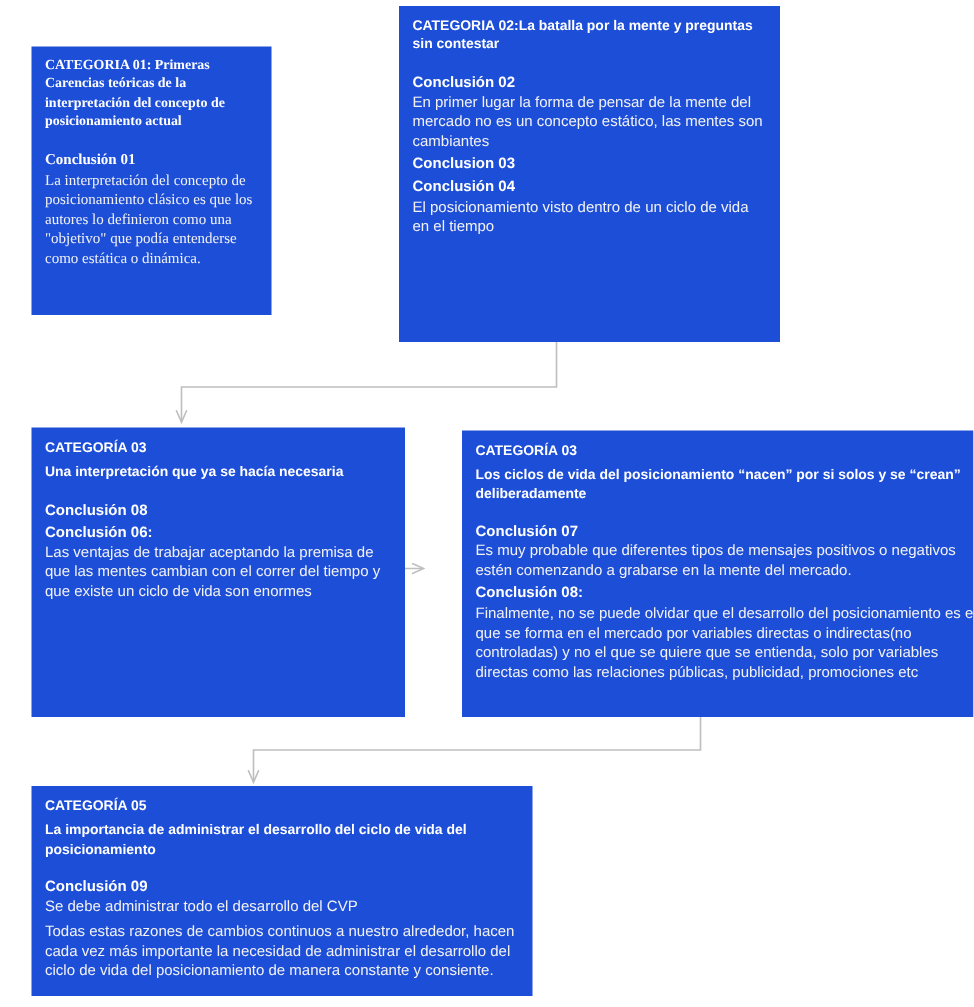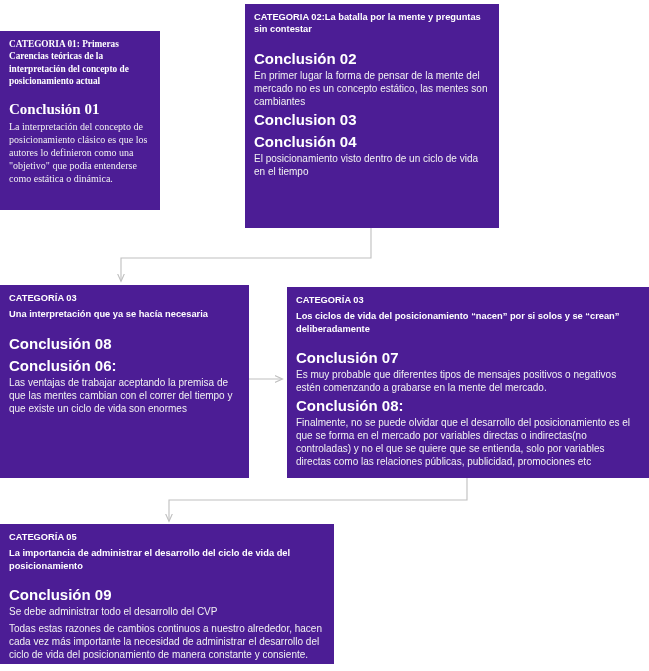--- a/index.html
+++ b/index.html
@@ -12,43 +12,44 @@
   }
   #canvas {
     position: relative;
     width: 649px;
     height: 671px;
     background: #ffffff;
     overflow: hidden;
   }
   .node {
     position: absolute;
-    background: #4c1d95;
+    background: #1d4ed8;
     box-sizing: border-box;
     padding: 7px 9px 7px 9px;
     color: #ffffff;
     overflow: hidden;
+    margin-left: 21px;
   }
   .cat-title {
     font-weight: bold;
     font-size: 9.3px;
     line-height: 1.33;
     color: #ffffff;
     margin: 0;
   }
   .cat-sub {
     font-weight: bold;
     font-size: 9.3px;
     line-height: 1.33;
     color: #ffffff;
     margin: 0;
   }
   .concl-head {
     font-weight: bold;
-    font-size: 15px;
+    font-size: 10px;
     line-height: 1.33;
     color: #ffffff;
     margin: 0;
   }
   .concl-body {
     font-weight: normal;
     font-size: 10px;
     line-height: 1.30;
     color: #f2f2f2;
     margin: 0;

